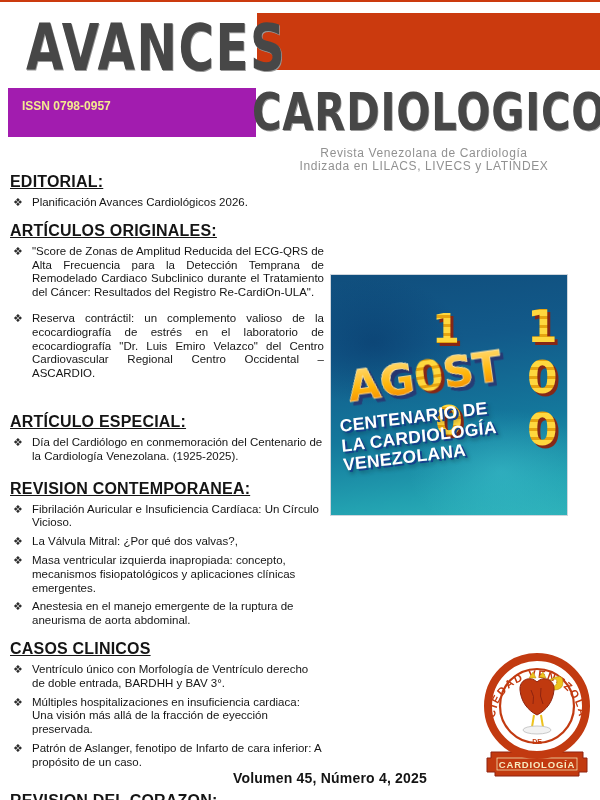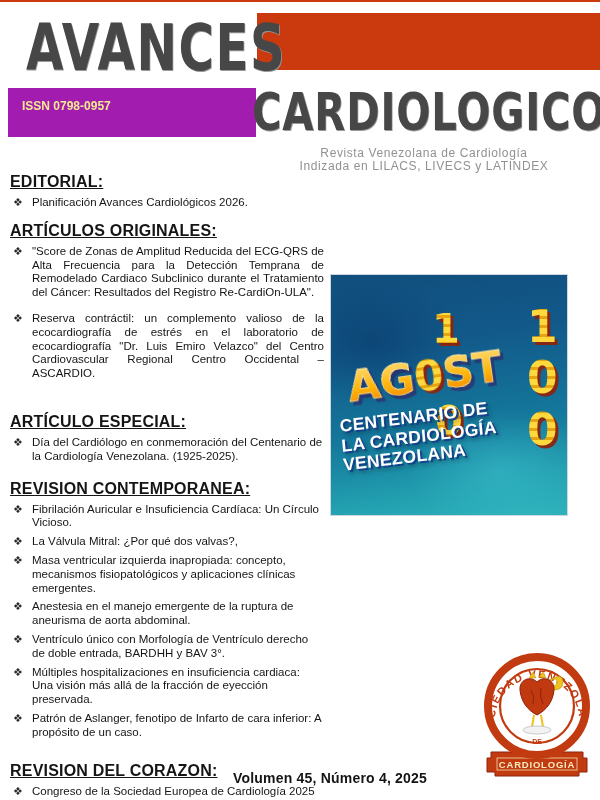--- a/index.html
+++ b/index.html
@@ -163,20 +163,21 @@
         <span class="bullet">❖</span>
         <span class="txt">Masa ventricular izquierda inapropiada: concepto, mecanismos fisiopatológicos y aplicaciones clínicas emergentes.</span>
       </div>
       <div class="toc-item">
         <span class="bullet">❖</span>
         <span class="txt">Anestesia en el manejo emergente de la ruptura de aneurisma de aorta abdominal.</span>
       </div>
     </div>
 
     <div class="toc-section">
+      <div class="toc-heading">CASOS CLINICOS</div>
       <div class="toc-item">
         <span class="bullet">❖</span>
         <span class="txt">Ventrículo único con Morfología de Ventrículo derecho de doble entrada, BARDHH y BAV 3°.</span>
       </div>
       <div class="toc-item">
         <span class="bullet">❖</span>
         <span class="txt">Múltiples hospitalizaciones en insuficiencia cardiaca: Una visión más allá de la fracción de eyección preservada.</span>
       </div>
       <div class="toc-item">
         <span class="bullet">❖</span>

